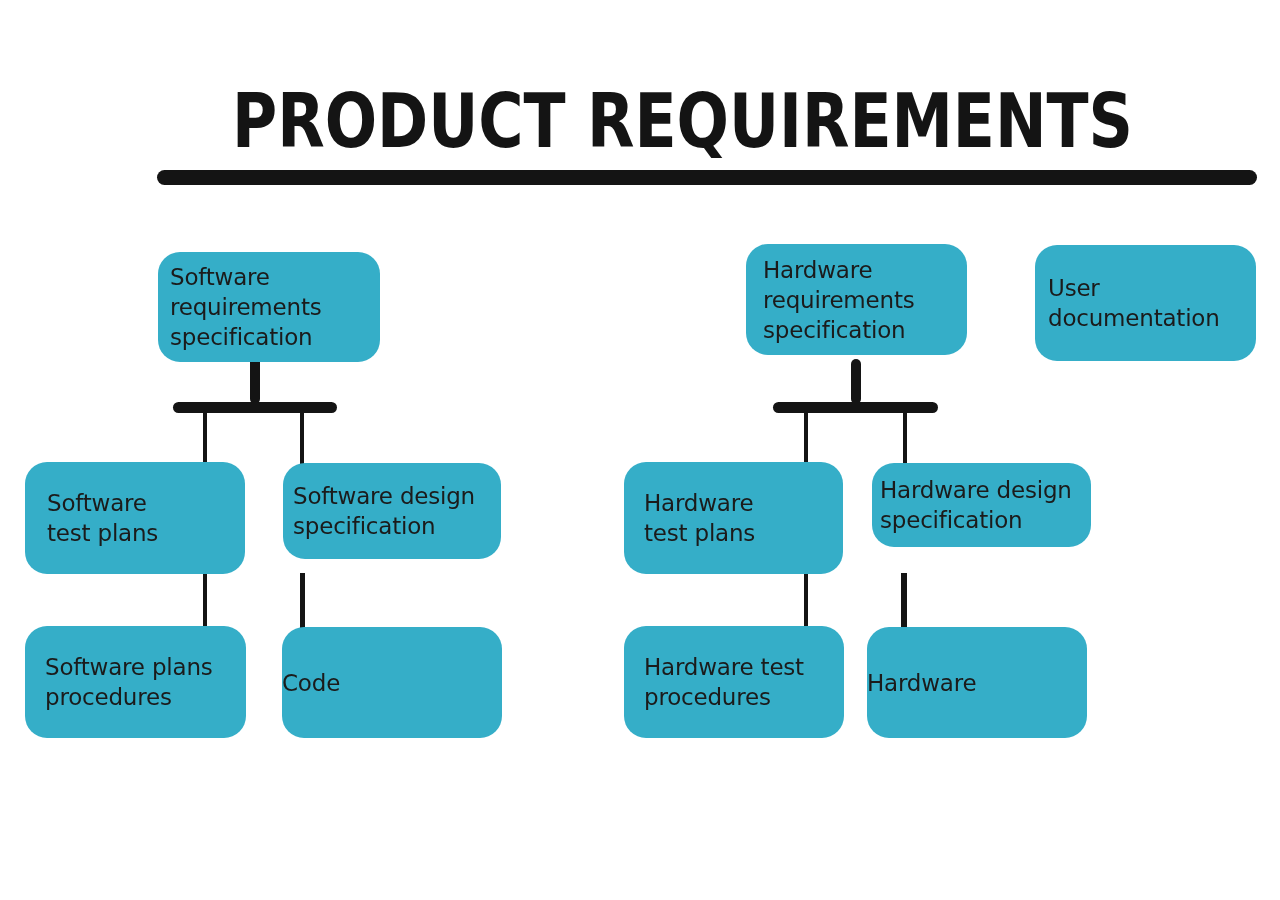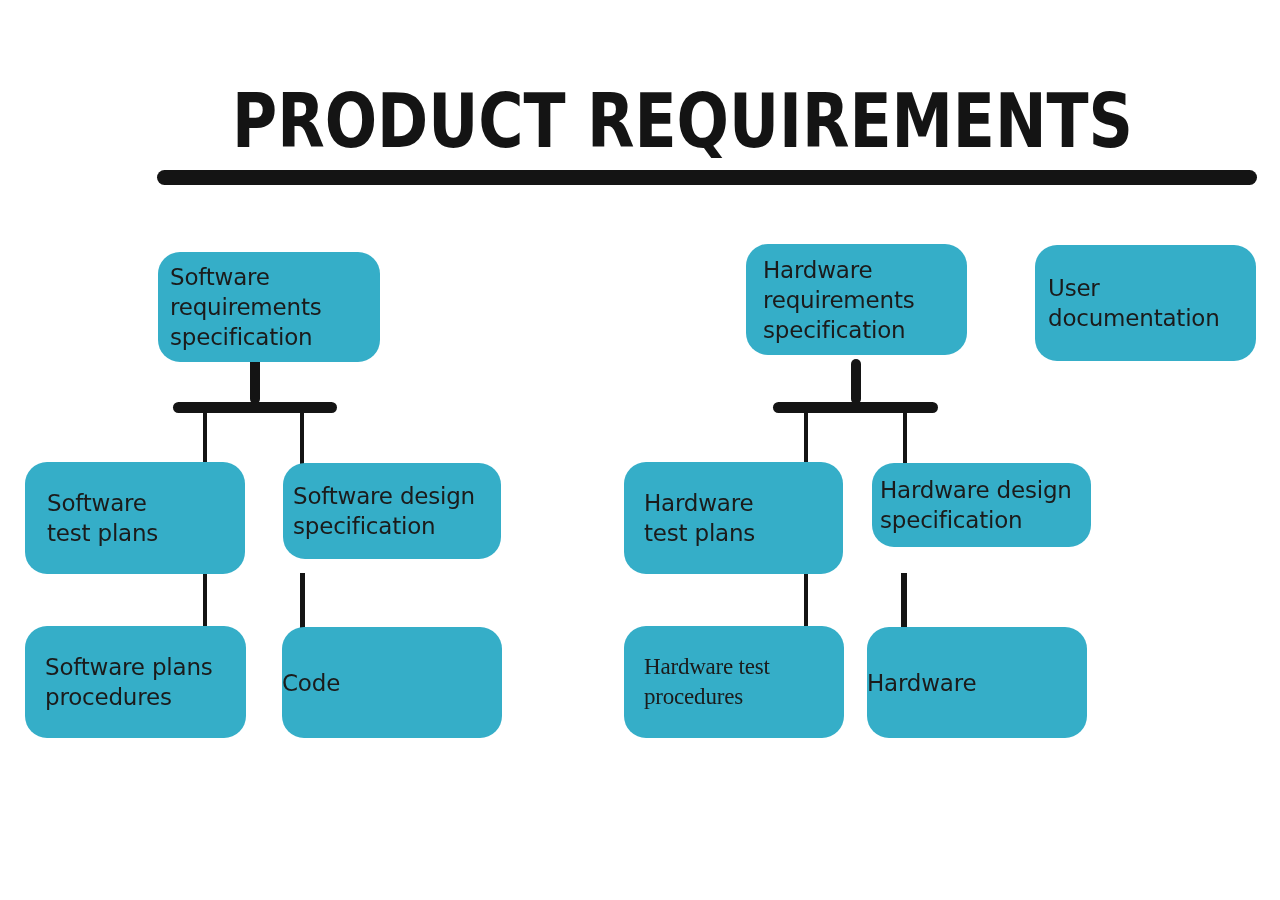--- a/index.html
+++ b/index.html
@@ -105,21 +105,21 @@
 
   <div class="node" style="left:25px; top:626px; width:221px; height:112px;">
     <div class="lbl" style="padding-left:20px;">Software plans
 procedures</div>
   </div>
 
   <div class="node center" style="left:282px; top:627px; width:220px; height:111px;">
     <div class="lbl">Code</div>
   </div>
 
-  <div class="node" style="left:624px; top:626px; width:220px; height:112px;font-family:Liberation Serif, serif;">
+  <div class="node" style="left:624px; top:626px; width:220px; height:112px;">
     <div class="lbl" style="padding-left:20px;">Hardware test
 procedures</div>
   </div>
 
   <div class="node center" style="left:867px; top:627px; width:220px; height:111px;">
     <div class="lbl">Hardware</div>
   </div>
 
 </div>
 

